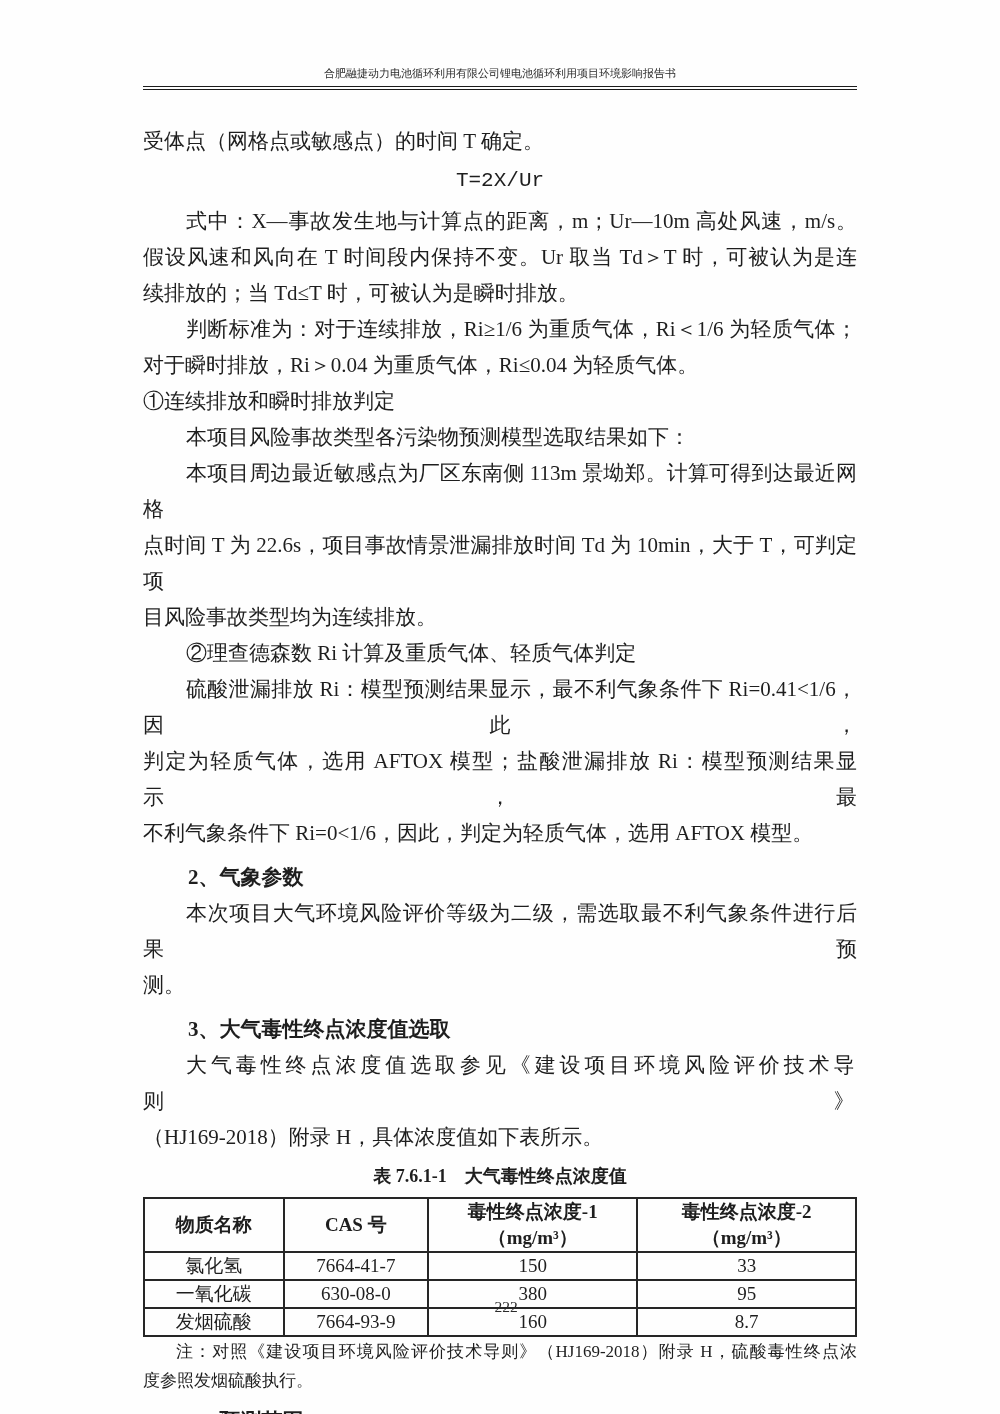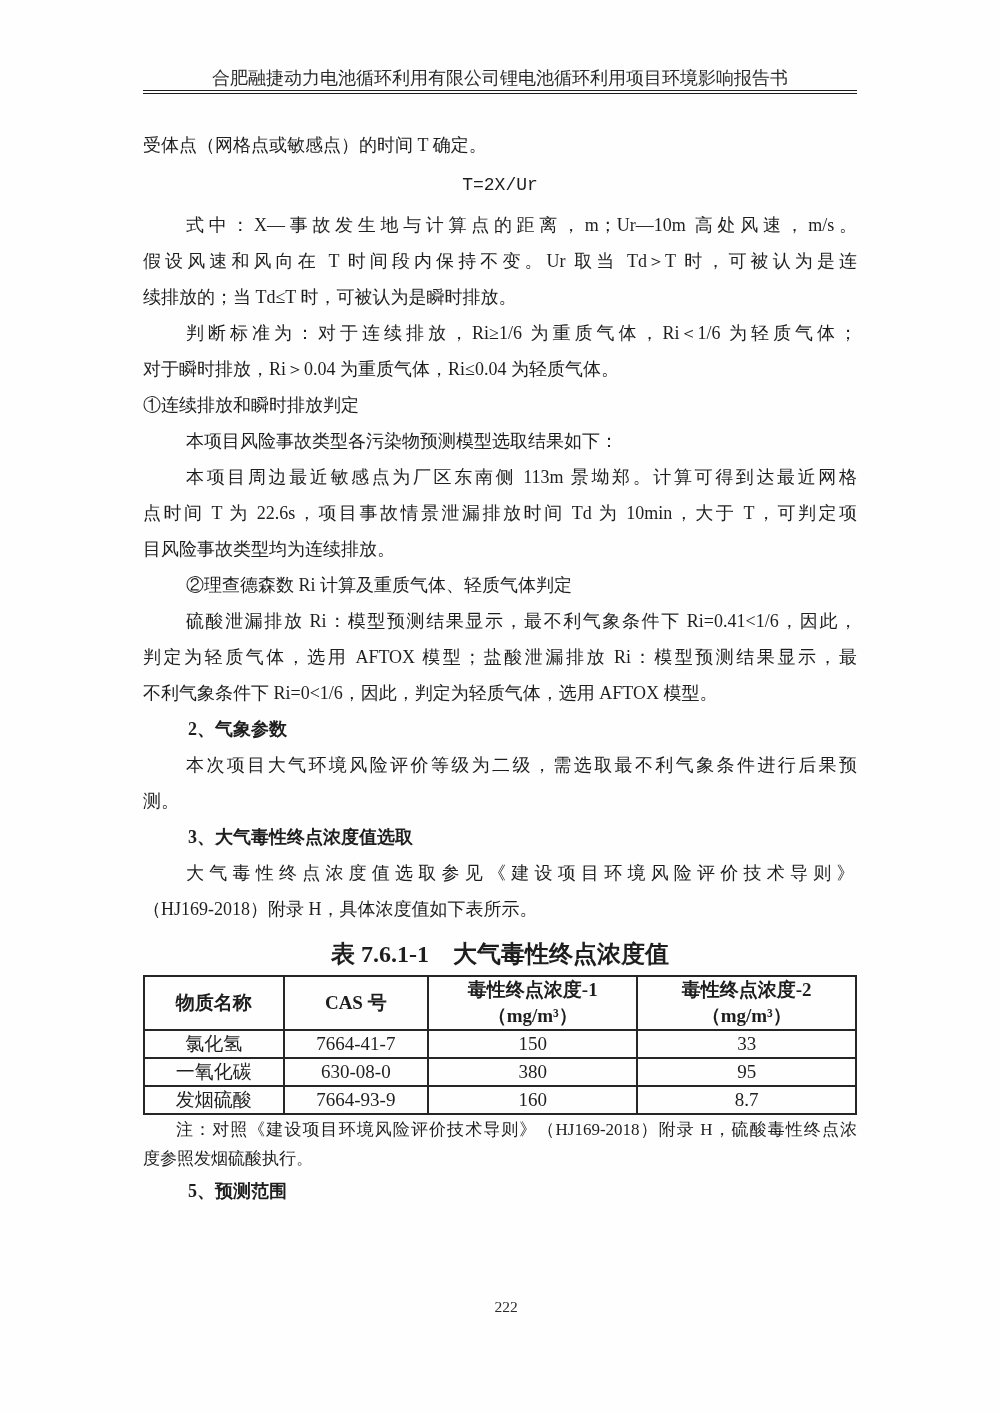--- a/index.html
+++ b/index.html
@@ -12,50 +12,52 @@
     background: #fefefe;
     color: #1e1e1e;
     font-family: "Liberation Serif", "DejaVu Serif", serif;
     overflow: hidden;
   }
   .content {
     padding: 66px 143px 0 143px;
   }
   .doc-header {
     text-align: center;
-    font-size: 18px;
+    font-size: 11px;
     color: #2a2a2a;
+    padding-bottom: 5px;
     border-bottom: 4px double #1c1c1c;
   }
   .body-block { margin-top: 33px; }
   .line {
-    font-size: 18px;
+    font-size: 21px;
     line-height: 36px;
     white-space: nowrap;
   }
   .indent { padding-left: 43px; }
   .center { text-align: center; white-space: normal; font-family: Liberation Mono, monospace; }
   .fill {
     white-space: normal;
     text-align: justify;
     text-align-last: justify;
   }
   .fill.indent { padding-left: 0; text-indent: 43px; }
   .ls { letter-spacing: 2.5px; }
   .formula { margin: 4px 0; }
   .heading {
     font-weight: bold;
     padding-left: 45px;
+    margin-top: 8px;
   }
   .table-caption {
     text-align: center;
     font-weight: bold;
-    font-size: 24px;
+    font-size: 18px;
     line-height: 26px;
-    margin-top: 14px;
+    margin-top: 8px;
   }
   table.tox {
     width: 100%;
     border-collapse: collapse;
     margin-top: 8px;
   }
   table.tox th, table.tox td {
     border: 2px solid #262626;
     text-align: center;
     font-size: 19px;

